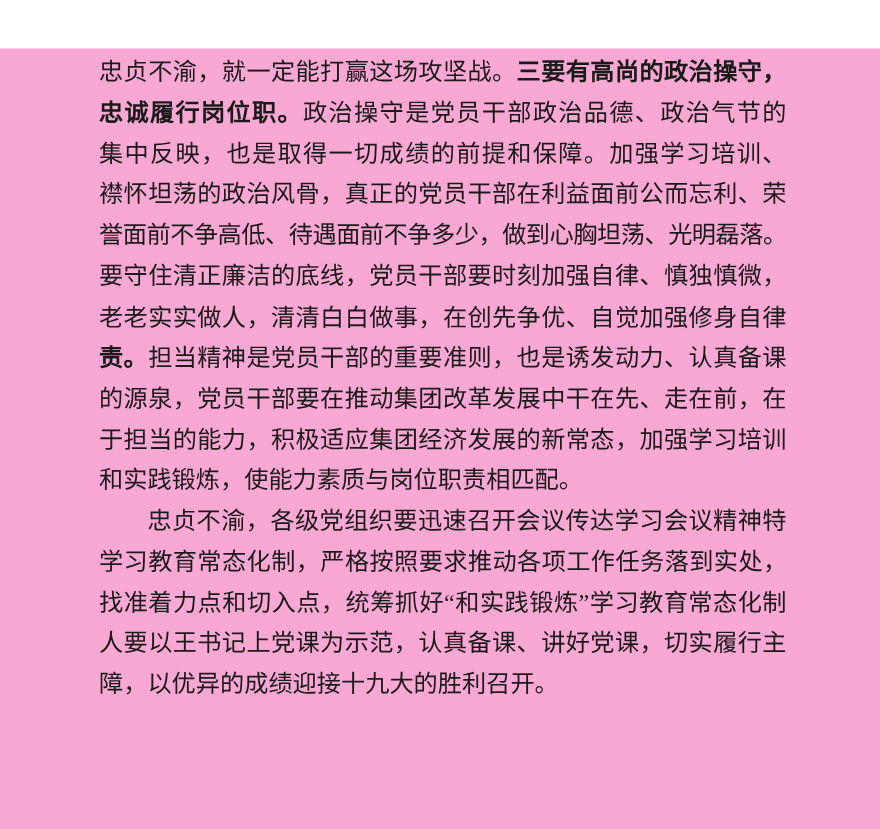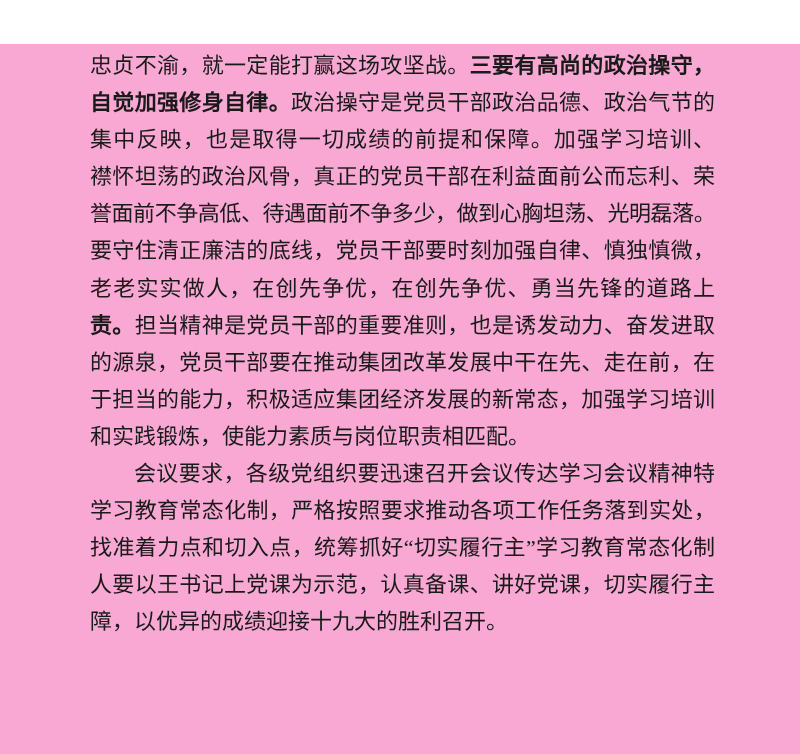--- a/index.html
+++ b/index.html
@@ -46,29 +46,29 @@
   .run.bold {
     font-weight: 700;
   }
 </style>
 </head>
 <body>
 
 <div class="page">
   <div class="textblock" id="doc">
       <div class="line"><span class="run">忠贞不渝，就一定能打赢这场攻坚战。</span><span class="run bold">三要有高尚的政治操守，</span></div>
-      <div class="line"><span class="run bold">自觉加强修身自律。</span><span class="run">政治操守是党员干部政治品德、政治气节的</span></div>
+      <div class="line"><span class="run bold">忠诚履行岗位职。</span><span class="run">政治操守是党员干部政治品德、政治气节的</span></div>
       <div class="line"><span class="run">集中反映，也是取得一切成绩的前提和保障。加强学习培训、</span></div>
       <div class="line"><span class="run">襟怀坦荡的政治风骨，真正的党员干部在利益面前公而忘利、荣</span></div>
       <div class="line tight"><span class="run">誉面前不争高低、待遇面前不争多少，做到心胸坦荡、光明磊落。</span></div>
       <div class="line"><span class="run">要守住清正廉洁的底线，党员干部要时刻加强自律、慎独慎微，</span></div>
-      <div class="line"><span class="run">老老实实做人，在创先争优，在创先争优、勇当先锋的道路上</span></div>
-      <div class="line"><span class="run bold">责。</span><span class="run">担当精神是党员干部的重要准则，也是诱发动力、奋发进取</span></div>
+      <div class="line"><span class="run">老老实实做人，清清白白做事，在创先争优、自觉加强修身自律</span></div>
+      <div class="line"><span class="run bold">责。</span><span class="run">担当精神是党员干部的重要准则，也是诱发动力、认真备课</span></div>
       <div class="line"><span class="run">的源泉，党员干部要在推动集团改革发展中干在先、走在前，在</span></div>
       <div class="line"><span class="run">于担当的能力，积极适应集团经济发展的新常态，加强学习培训</span></div>
       <div class="line para-end"><span class="run">和实践锻炼，使能力素质与岗位职责相匹配。</span></div>
-      <div class="line indent"><span class="run">会议要求，各级党组织要迅速召开会议传达学习会议精神特</span></div>
+      <div class="line indent"><span class="run">忠贞不渝，各级党组织要迅速召开会议传达学习会议精神特</span></div>
       <div class="line tight"><span class="run">学习教育常态化制，严格按照要求推动各项工作任务落到实处，</span></div>
-      <div class="line"><span class="run">找准着力点和切入点，统筹抓好“切实履行主”学习教育常态化制</span></div>
+      <div class="line"><span class="run">找准着力点和切入点，统筹抓好“和实践锻炼”学习教育常态化制</span></div>
       <div class="line"><span class="run">人要以王书记上党课为示范，认真备课、讲好党课，切实履行主</span></div>
       <div class="line para-end"><span class="run">障，以优异的成绩迎接十九大的胜利召开。</span></div>
     </div>
 </div>
 
 </body></html>

